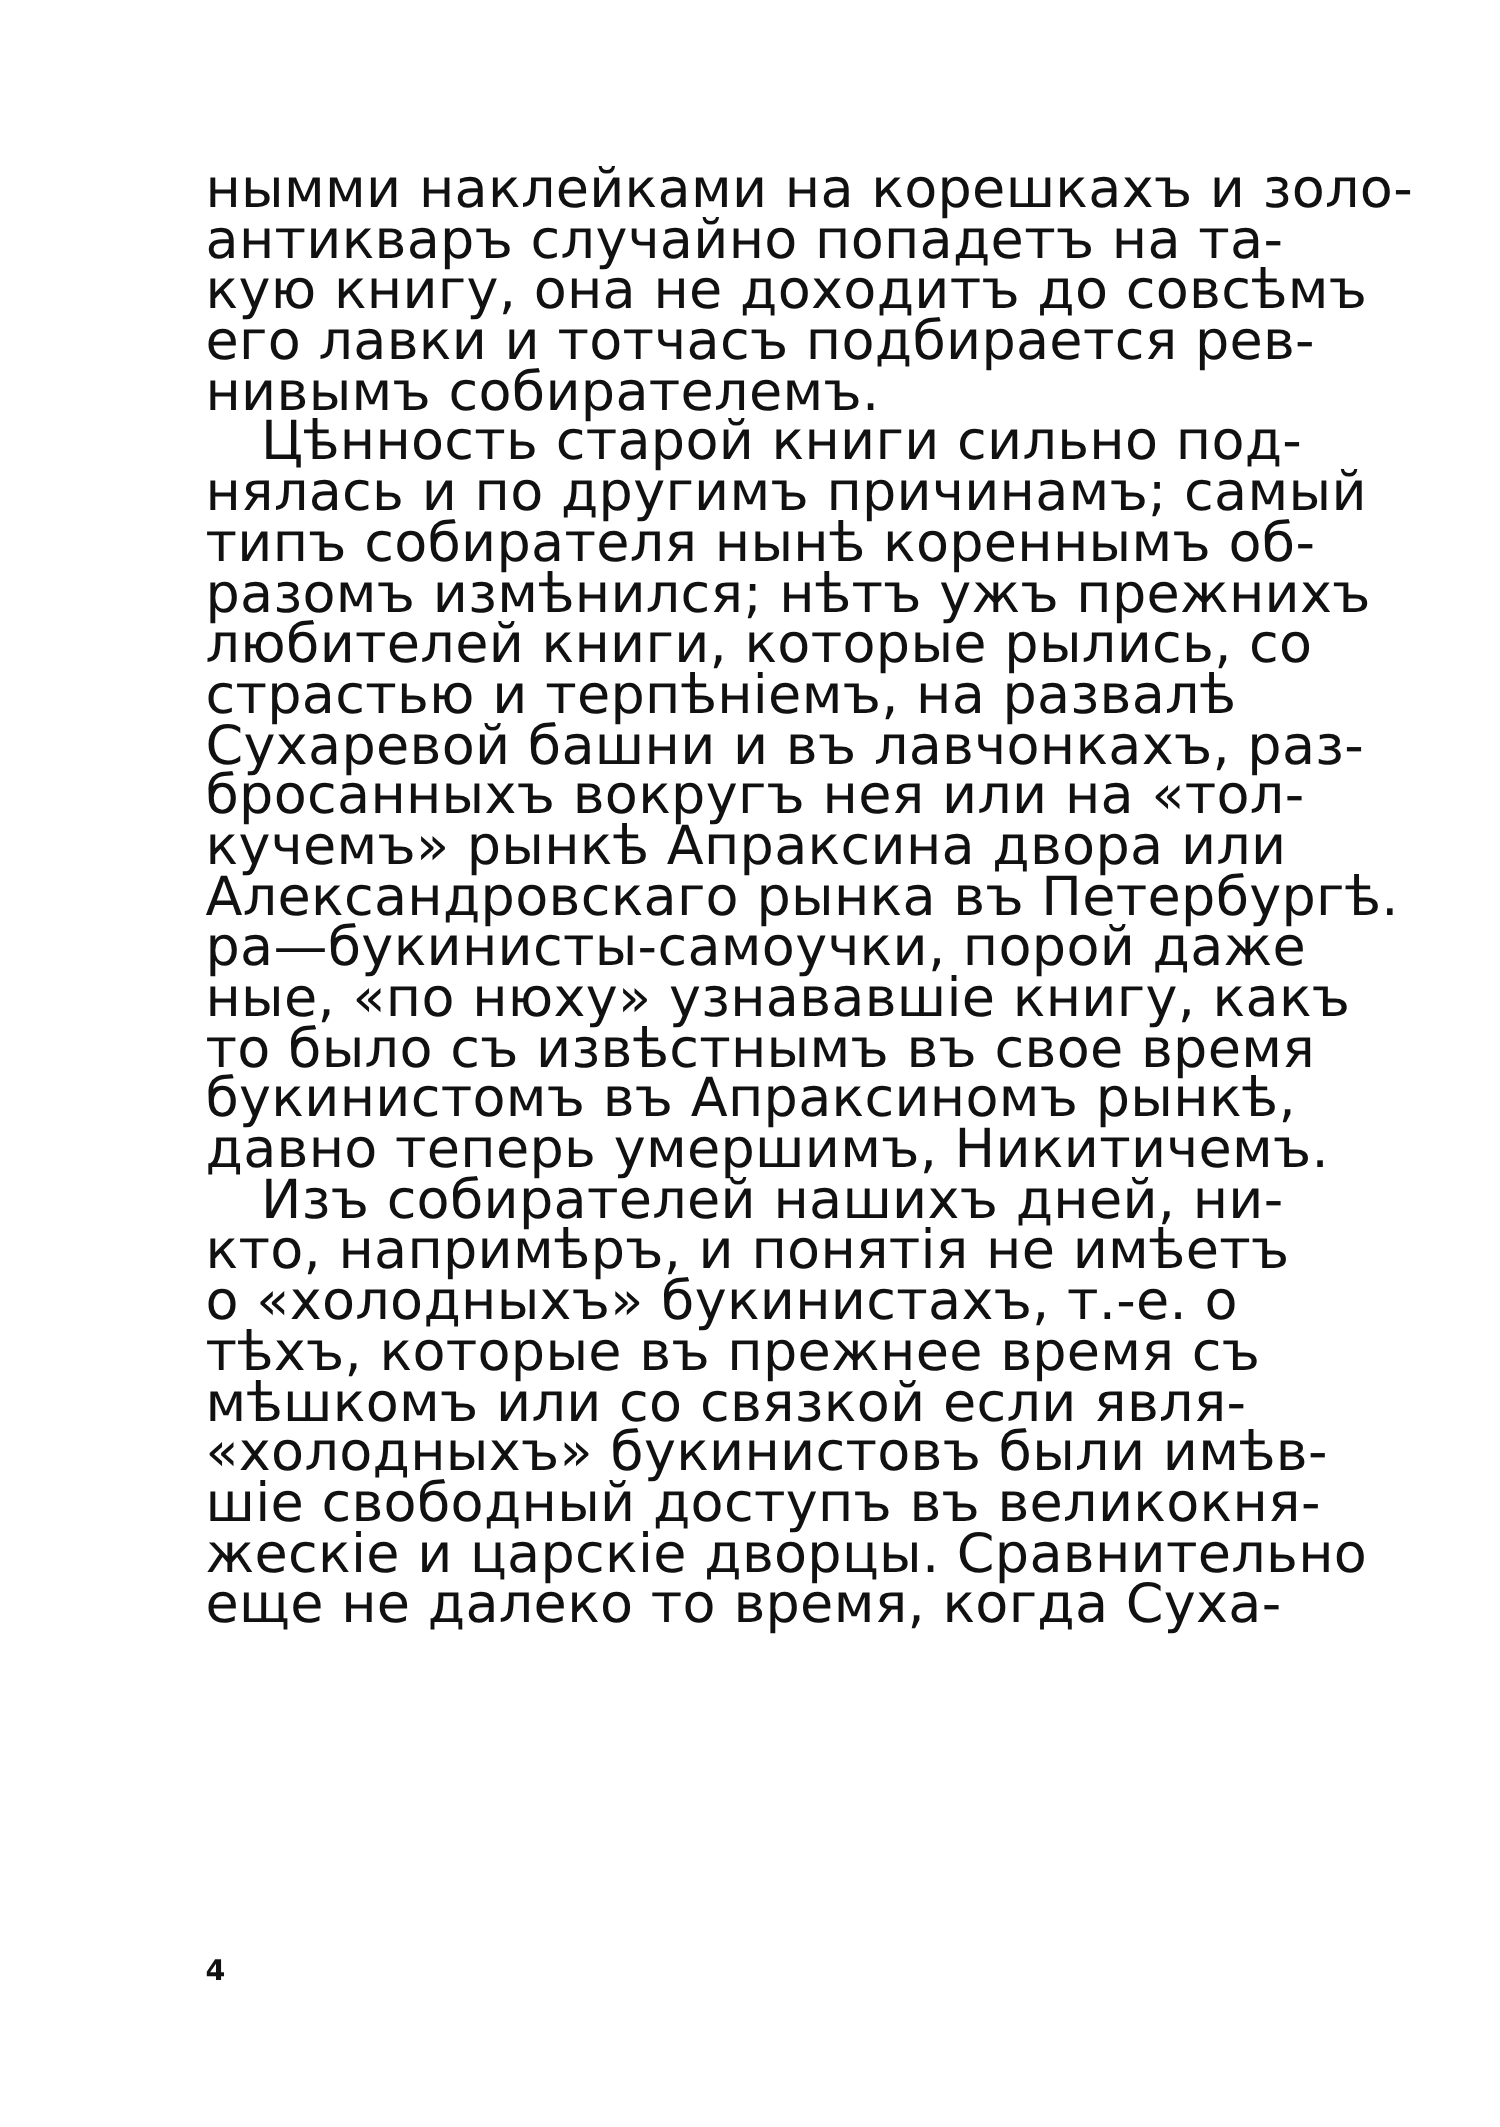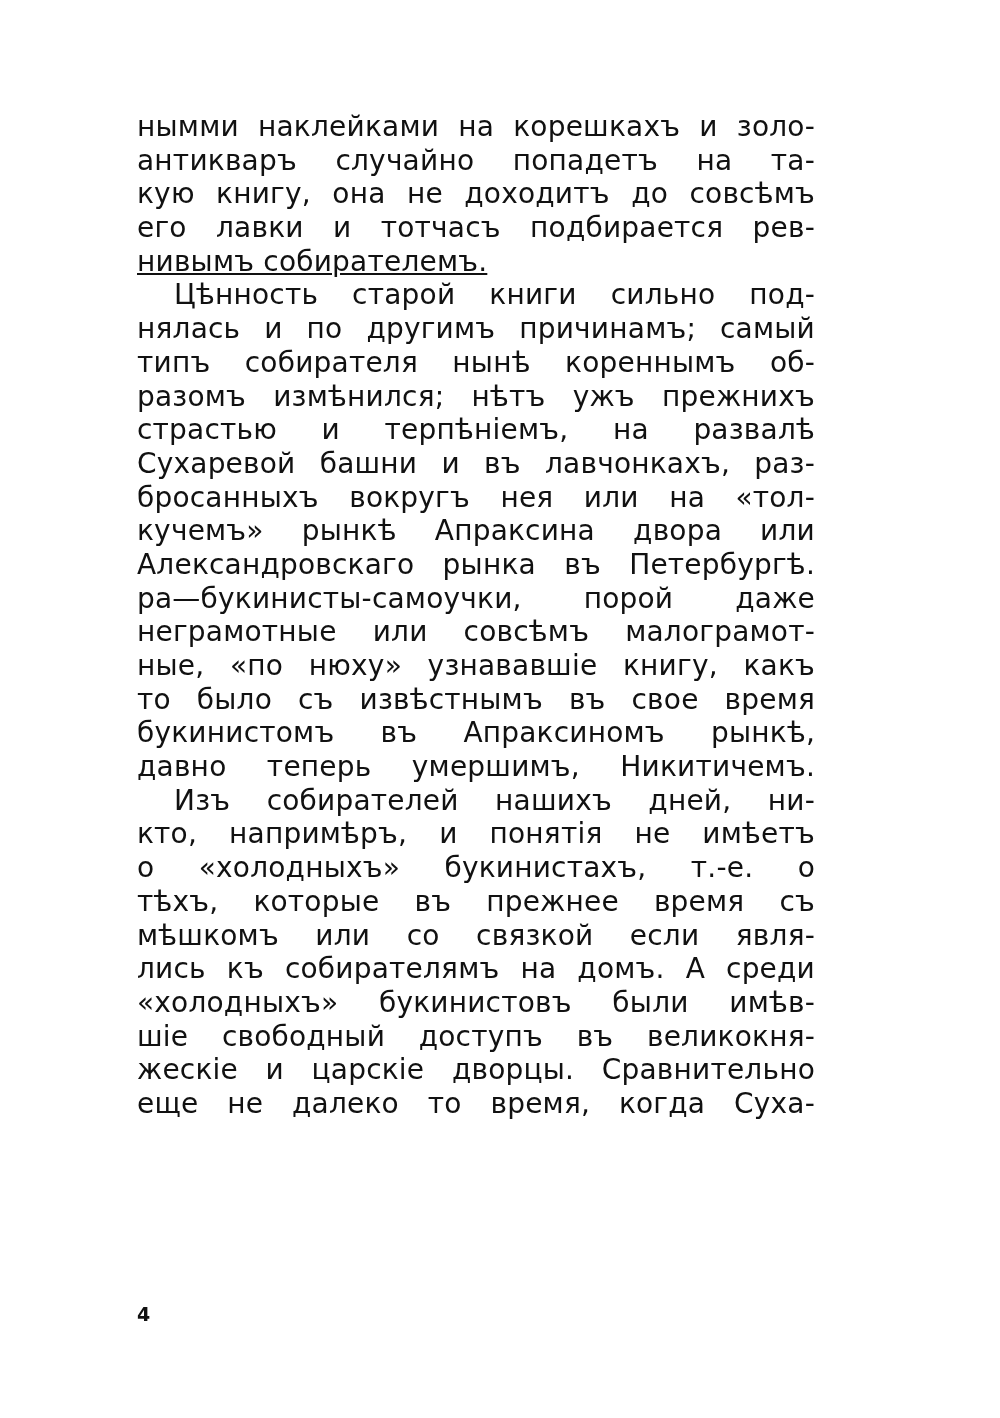--- a/index.html
+++ b/index.html
@@ -20,34 +20,33 @@
     height: 1418px;
     background: #ffffff;
   }
   .text-block {
     position: absolute;
     left: 137px;
     top: 110px;
     width: 678px;
     font-family: "DejaVu Sans", sans-serif;
     color: #111111;
-    font-size: 28px;
+    font-size: 36px;
     line-height: 33.7px;
   }
   .line {
     display: block;
     height: 33.7px;
     white-space: nowrap;
     text-align: justify;
     text-align-last: justify;
     letter-spacing: 0.2px;
   }
   .line.last {
     text-align-last: left;
-    text-decoration: underline;
   }
   .line.indent {
     padding-left: 37px;
   }
   .page-number {
     position: absolute;
     left: 137px;
     top: 1303px;
     font-family: "DejaVu Sans", sans-serif;
     font-weight: bold;
@@ -64,39 +63,38 @@
     <span class="line">нымми наклейками на корешкахъ и золо-</span>
     <span class="line">антикваръ случайно попадетъ на та-</span>
     <span class="line">кую книгу, она не доходитъ до совсѣмъ</span>
     <span class="line">его лавки и тотчасъ подбирается рев-</span>
     <span class="line last">нивымъ собирателемъ.</span>
 
     <span class="line indent">Цѣнность старой книги сильно под-</span>
     <span class="line">нялась и по другимъ причинамъ; самый</span>
     <span class="line">типъ собирателя нынѣ кореннымъ об-</span>
     <span class="line">разомъ измѣнился; нѣтъ ужъ прежнихъ</span>
+    <span class="line">любителей книги, которые рылись, со</span>
     <span class="line">страстью и терпѣніемъ, на развалѣ</span>
     <span class="line">Сухаревой башни и въ лавчонкахъ, раз-</span>
     <span class="line">бросанныхъ вокругъ нея или на «тол-</span>
     <span class="line">кучемъ» рынкѣ Апраксина двора или</span>
     <span class="line">Александровскаго рынка въ Петербургѣ.</span>
 
     <span class="line">ра—букинисты-самоучки, порой даже</span>
-    <span class="line">неграмотные или совсѣмъ малограмот-</span>
     <span class="line">ные, «по нюху» узнававшіе книгу, какъ</span>
     <span class="line">то было съ извѣстнымъ въ свое время</span>
     <span class="line">букинистомъ въ Апраксиномъ рынкѣ,</span>
     <span class="line">давно теперь умершимъ, Никитичемъ.</span>
 
     <span class="line indent">Изъ собирателей нашихъ дней, ни-</span>
     <span class="line">кто, напримѣръ, и понятія не имѣетъ</span>
     <span class="line">о «холодныхъ» букинистахъ, т.-е. о</span>
     <span class="line">тѣхъ, которые въ прежнее время съ</span>
     <span class="line">мѣшкомъ или со связкой если явля-</span>
-    <span class="line">лись къ собирателямъ на домъ. А среди</span>
     <span class="line">«холодныхъ» букинистовъ были имѣв-</span>
     <span class="line">шіе свободный доступъ въ великокня-</span>
     <span class="line">жескіе и царскіе дворцы. Сравнительно</span>
     <span class="line">еще не далеко то время, когда Суха-</span>
   </div>
 
   <div class="page-number">4</div>
 </div>
 
 </body></html>

